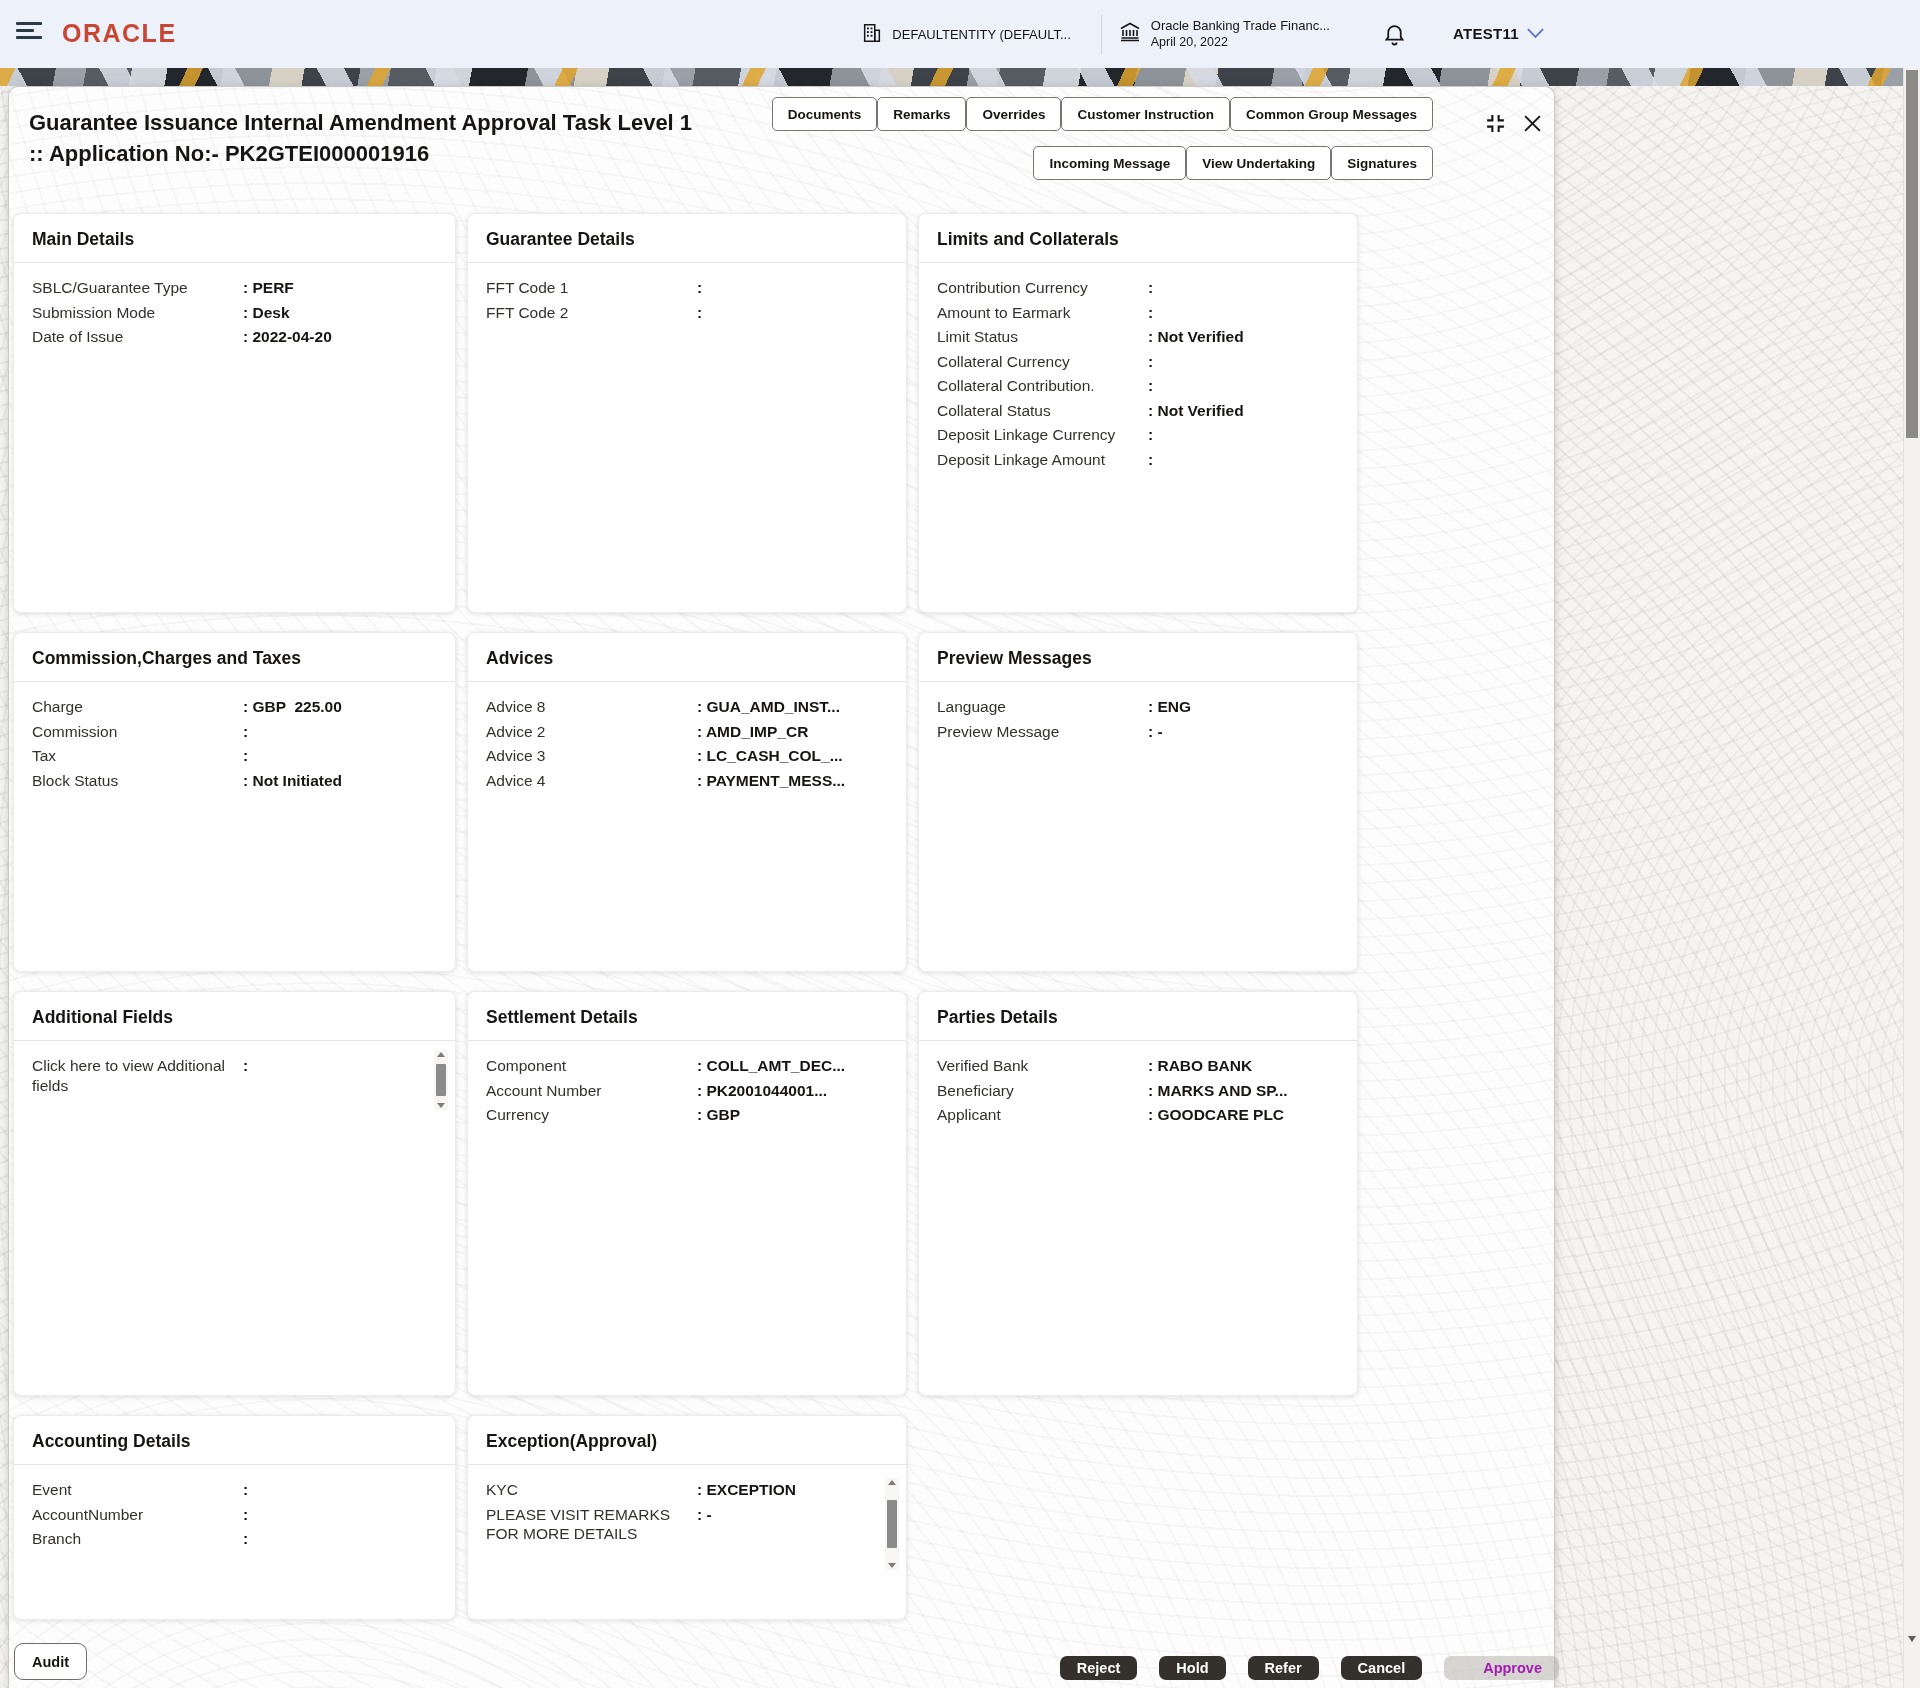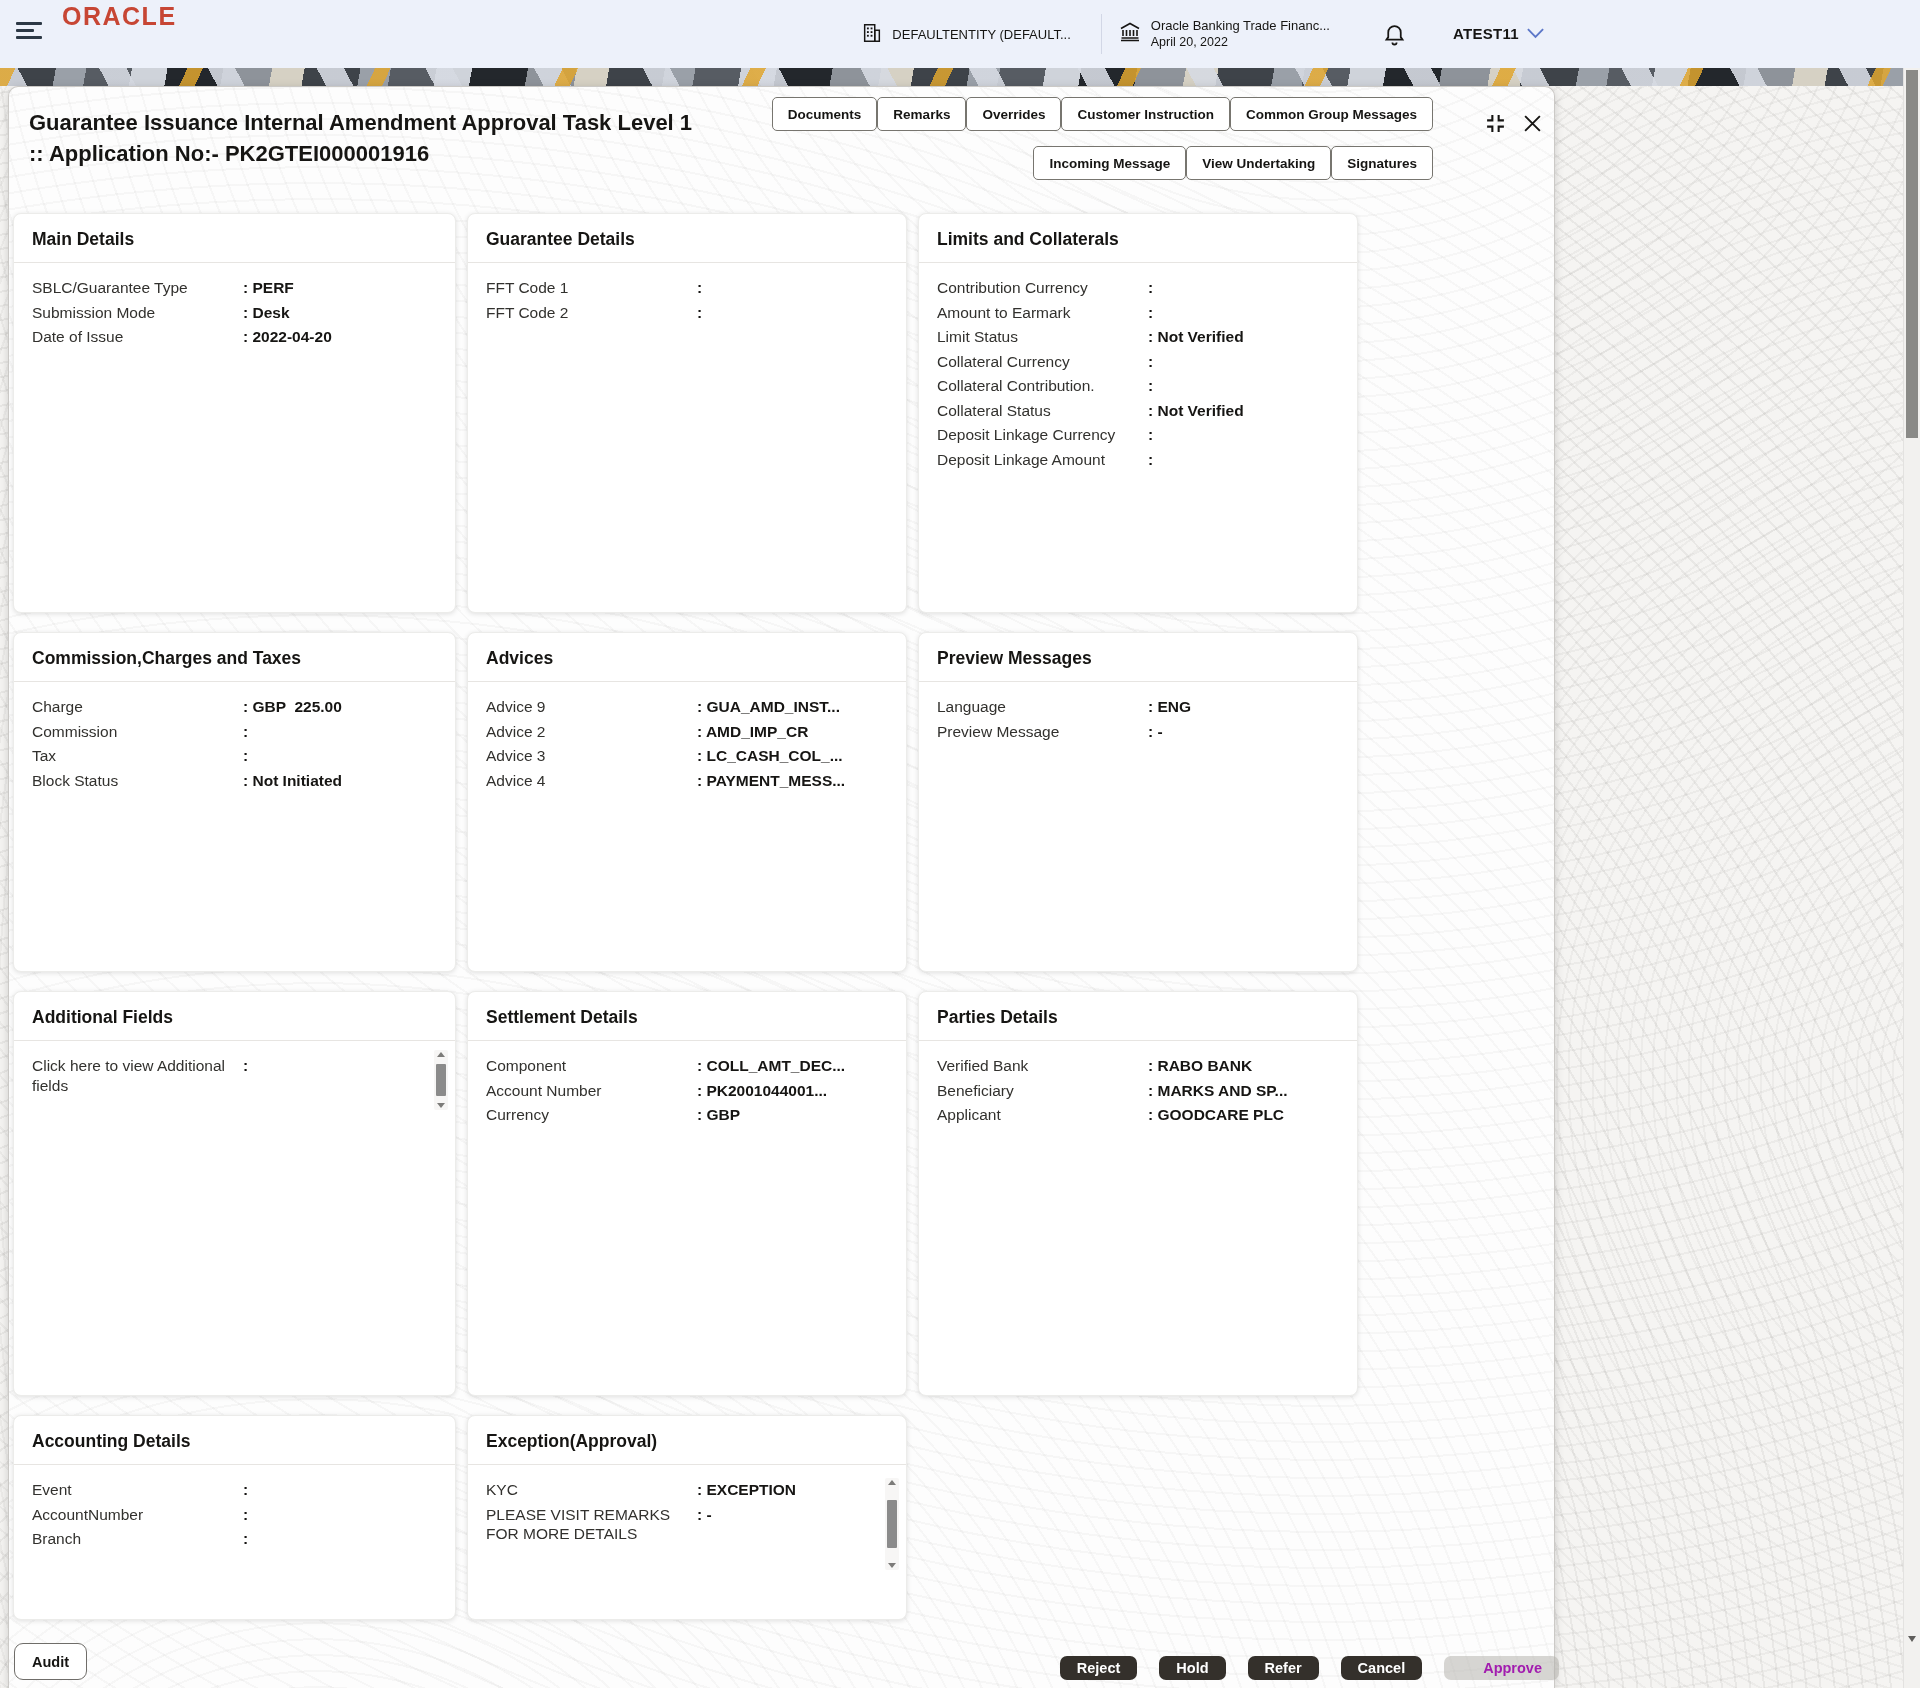--- a/index.html
+++ b/index.html
@@ -3,21 +3,21 @@
 <meta charset="utf-8">
 <style>
   html,body{margin:0;padding:0;width:1920px;height:1688px;overflow:hidden;
     font-family:"Liberation Sans",sans-serif;color:#161513;background:#fff;position:relative;}
 
   
   .topbar{position:absolute;top:0;left:0;width:100%;height:68px;background:#edf1fa;z-index:6;}
   .hamburger{position:absolute;left:16px;top:22px;width:26px;height:24px;cursor:pointer;}
   .hamburger span{display:block;height:3px;background:#2c3845;margin-bottom:4px;border-radius:1px;}
   .hamburger span:nth-child(2){width:70%;}
-  .brand{position:absolute;left:62px;top:2px;font-size:25px;font-weight:700;letter-spacing:1.5px;color:#C74634;}
+  .brand{position:absolute;left:62px;top:19px;font-size:25px;font-weight:700;letter-spacing:1.5px;color:#C74634;}
   .top-right{position:absolute;right:375px;top:0;height:68px;display:flex;align-items:center;}
   .entity{display:flex;align-items:center;gap:9px;font-size:13px;cursor:pointer;}
   .tr-divider{width:1px;height:40px;background:#d2d7e6;margin:0 16px 0 30px;}
   .appinfo{display:flex;align-items:center;gap:9px;}
   .appinfo .lines{display:flex;flex-direction:column;line-height:16px;}
   .appinfo .l1{font-size:13px;}
   .appinfo .l2{font-size:12.5px;}
   .bell{margin-left:52px;cursor:pointer;display:flex;align-items:center;}
   .usermenu{margin-left:46px;display:flex;gap:7px;cursor:pointer;}
   .usermenu .uname{font-size:15px;font-weight:600;letter-spacing:.3px;}
@@ -271,21 +271,21 @@
           <div class="field">
             <span class="lbl">Block Status</span>
             <span class="val">: Not Initiated</span>
           </div>
         </div>
       </section>
       <section class="card">
         <div class="card-title">Advices</div>
         <div class="card-body">
           <div class="field">
-            <span class="lbl">Advice 9</span>
+            <span class="lbl">Advice 8</span>
             <span class="val">: GUA_AMD_INST...</span>
           </div>
           <div class="field">
             <span class="lbl">Advice 2</span>
             <span class="val">: AMD_IMP_CR</span>
           </div>
           <div class="field">
             <span class="lbl">Advice 3</span>
             <span class="val">: LC_CASH_COL_...</span>
           </div>

